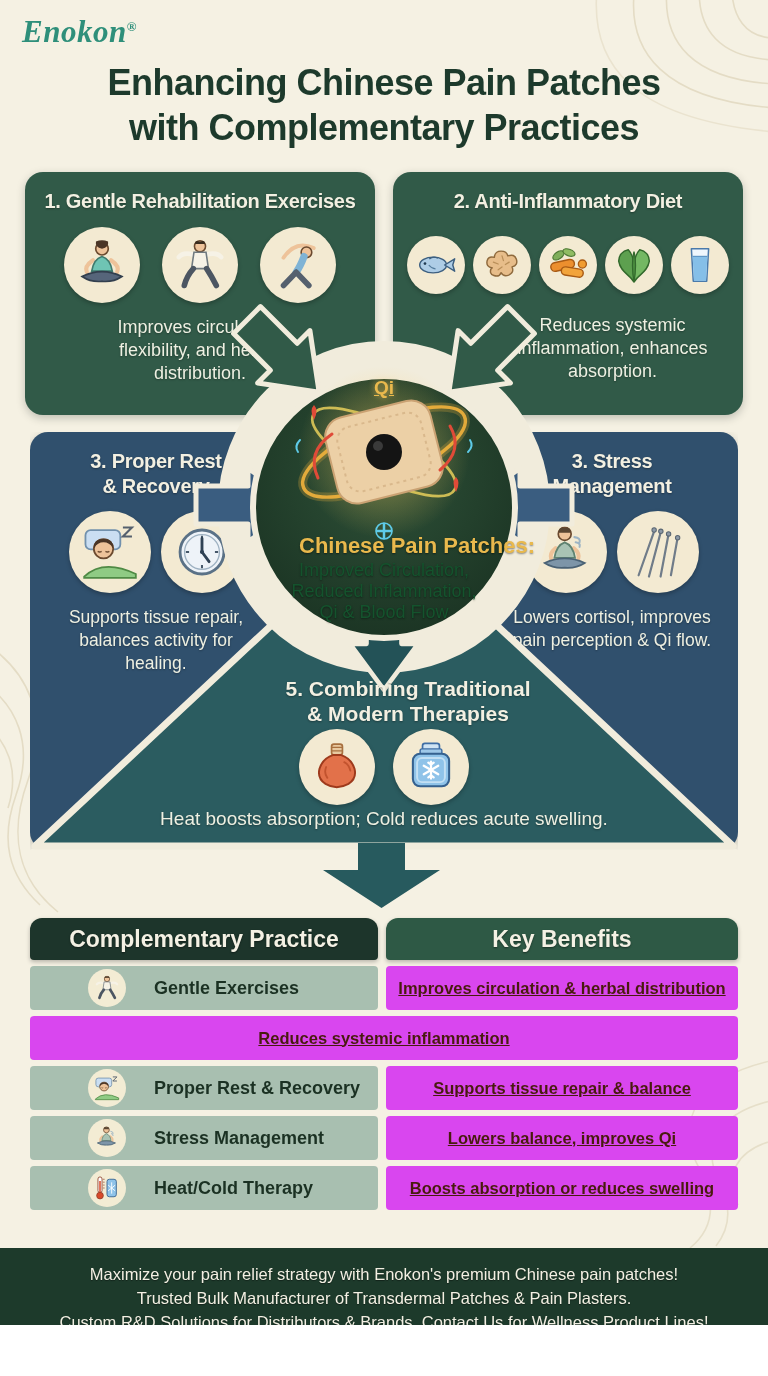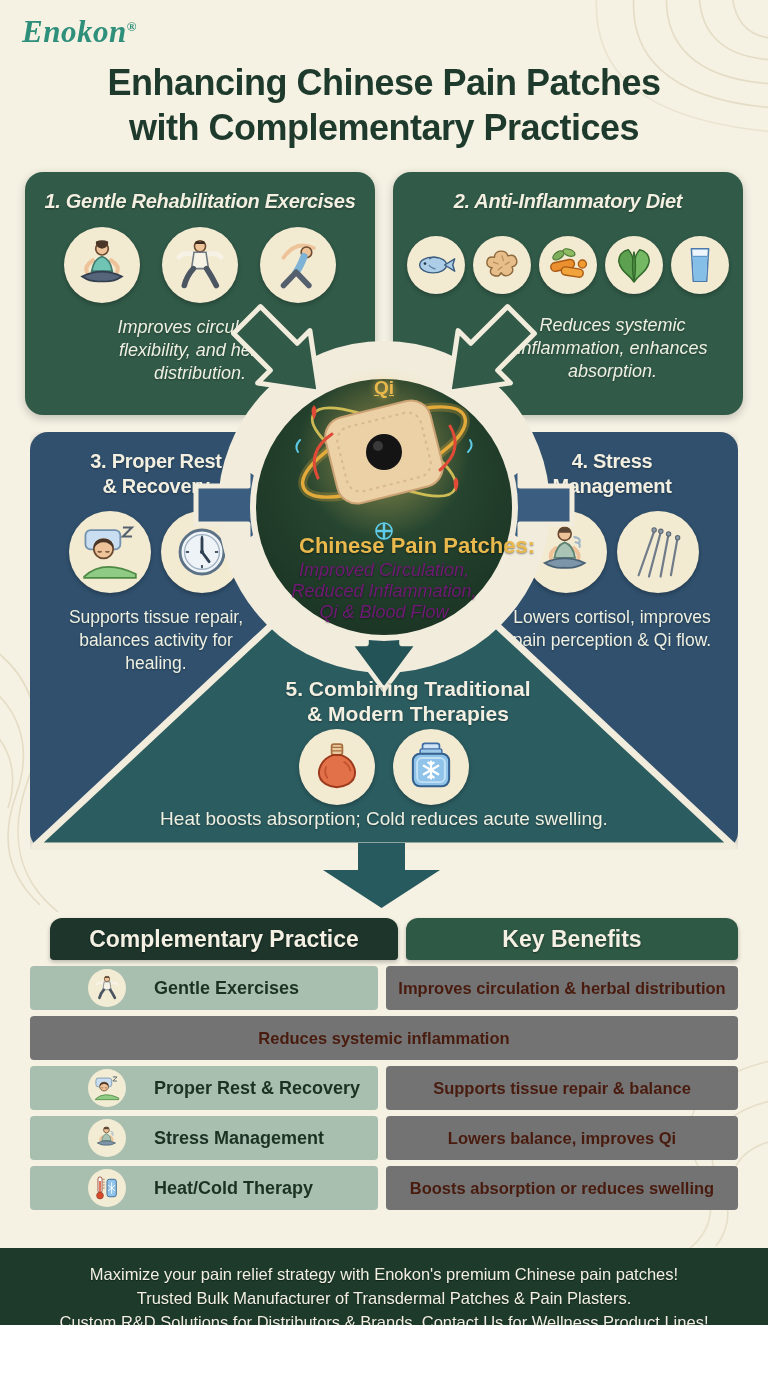--- a/index.html
+++ b/index.html
@@ -13,21 +13,21 @@
   
   .logo{position:absolute;left:22px;top:14px;z-index:3;
         font-family:"Liberation Serif",serif;font-style:italic;font-weight:bold;
         font-size:31px;color:#2e8f7a;letter-spacing:0.5px;}
   .logo sup{font-size:13px;font-style:normal;}
   .main-title{position:absolute;left:0;top:60px;width:768px;z-index:3;text-align:center;
         font-weight:bold;font-size:36px;line-height:45px;color:#1d3a2c;letter-spacing:-0.5px;}
 
   
   .card{position:absolute;border-radius:18px;z-index:1;box-shadow:0 3px 8px rgba(30,40,35,.25);}
-  .card-green{background:#315a48;font-style:italic;}
+  .card-green{background:#315a48;}
   .card-blue{background:#30506d;}
   .card1{left:25px;top:172px;width:350px;height:243px;}
   .card2{left:393px;top:172px;width:350px;height:243px;}
   .card3{left:30px;top:432px;width:335px;height:418px;
          clip-path:polygon(0 0,100% 0,100% 20%,62% 55%,2.5% 99%,0 100%);}
   .card4{left:403px;top:432px;width:335px;height:418px;
          clip-path:polygon(0 0,100% 0,100% 100%,97.5% 99%,38% 55%,0 20%);}
   .card-title{font-weight:bold;font-size:20px;line-height:25px;color:#f3f0e2;text-align:center;
          margin-top:17px;letter-spacing:-0.3px;text-shadow:0 1px 2px rgba(0,0,0,.35);}
   .card3 .inner,.card4 .inner{width:228px;}
@@ -44,47 +44,47 @@
 
   
   .diagram-overlay{position:absolute;left:0;top:0;z-index:5;pointer-events:none;}
 
   
   .qi-label{position:absolute;left:352px;top:377px;width:64px;z-index:6;text-align:center;
          font-weight:bold;font-size:19px;color:#e9b94d;text-shadow:0 0 6px rgba(250,200,90,.7);text-decoration:underline;}
   .disc-heading{position:absolute;left:0;top:533px;width:768px;z-index:6;text-align:center;
          font-weight:bold;font-size:22px;color:#e9b94d;text-shadow:0 1px 2px rgba(0,0,0,.45);padding-left:33px;}
   .disc-lines{position:absolute;left:0;top:560px;width:768px;z-index:6;text-align:center;
-         font-size:18px;line-height:21px;color:#701a75;text-shadow:0 1px 2px rgba(0,0,0,.4);font-style:italic;}
+         font-size:18px;line-height:21px;color:#14532d;text-shadow:0 1px 2px rgba(0,0,0,.4);}
 
   
   .sec5-title{position:absolute;left:0;top:676px;width:768px;z-index:6;text-align:center;
          font-weight:bold;font-size:21px;line-height:25px;color:#f3f0e2;text-shadow:0 1px 2px rgba(0,0,0,.35);padding-left:24px;}
   .sec5-icon1{position:absolute;left:299px;top:729px;z-index:6;}
   .sec5-icon2{position:absolute;left:393px;top:729px;z-index:6;}
   .sec5-desc{position:absolute;left:0;top:808px;width:768px;z-index:6;text-align:center;
          font-size:19px;color:#eef0e2;text-shadow:0 1px 2px rgba(0,0,0,.35);}
 
   
   .table{position:absolute;left:30px;top:918px;width:708px;z-index:4;}
   .t-head{display:flex;gap:8px;}
   .t-head-cell{height:42px;line-height:42px;text-align:center;font-weight:bold;font-size:23px;
          color:#f4f1e4;text-shadow:0 1px 2px rgba(0,0,0,.45);border-radius:12px 12px 4px 4px;
          box-shadow:0 2px 4px rgba(0,0,0,.25);}
-  .t-head-left{width:348px;background:#1d352b;margin-left:20px;}
+  .t-head-left{width:348px;background:#1d352b;}
   .t-head-right{flex:1;background:#2e5945;}
   .t-row{display:flex;gap:8px;margin-top:6px;}
   .t-cell-practice{width:348px;height:44px;background:#a8bfb0;border-radius:4px;
          display:flex;align-items:center;}
   .t-icon{width:38px;height:38px;margin-left:58px;background:#f3ecd4;border-radius:50%;
          display:flex;align-items:center;justify-content:center;flex:none;}
   .t-practice-label{margin-left:28px;font-weight:bold;font-size:18px;color:#1b3123;}
-  .t-cell-benefit{flex:1;height:44px;background:#737373;border-radius:4px;
+  .t-cell-benefit{flex:1;height:44px;background:#d946ef;border-radius:4px;
          display:flex;align-items:center;justify-content:center;
-         font-weight:bold;font-size:16.5px;color:#491b0e;}
+         font-weight:bold;font-size:16.5px;color:#491b0e;text-decoration:underline;}
 
   
   .footer{position:absolute;left:0;top:1248px;width:768px;height:128px;background:#1d3a2b;z-index:4;
          text-align:center;box-sizing:border-box;padding-top:14px;}
   .footer-line{font-size:16.5px;line-height:24px;color:#f3f0e3;text-shadow:0 1px 1px rgba(0,0,0,.4);}
   .footer-site{margin-top:7px;font-weight:bold;font-size:20px;color:#dfb554;}
 </style>
 </head>
 <body>
 
@@ -313,21 +313,21 @@
             </svg>
           </span>
       </div>
       <div class="card-desc" style="max-width:215px;font-size:17.5px;">Supports tissue repair, balances activity for healing.</div>
     </div>
   </div>
 
   <div class="card card-blue card4">
     <div class="inner">
       <div class="card-title">
-        <div>4. Stress</div>
+        <div>3. Stress</div>
         <div>Management</div>
       </div>
       <div class="icon-row" style="gap:10px;margin-top:12px;">
         <span class="icon-circle ic82">
             <svg width="62" height="62">
               <use href="#i-meditation"></use>
             </svg>
           </span>
         <span class="icon-circle ic82">
             <svg width="62" height="62">

